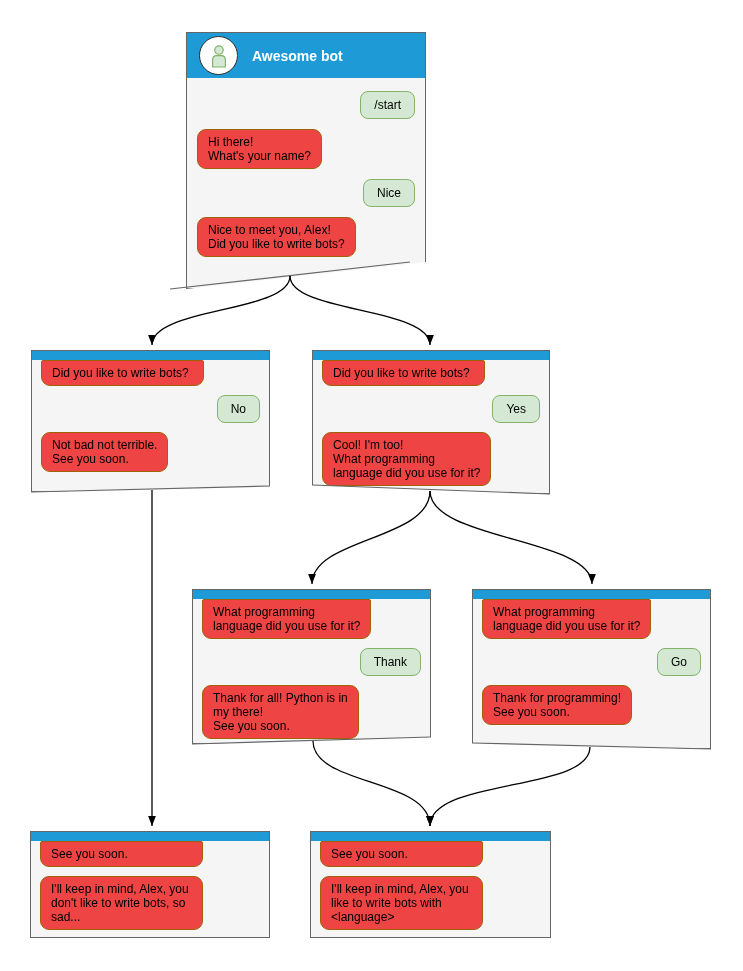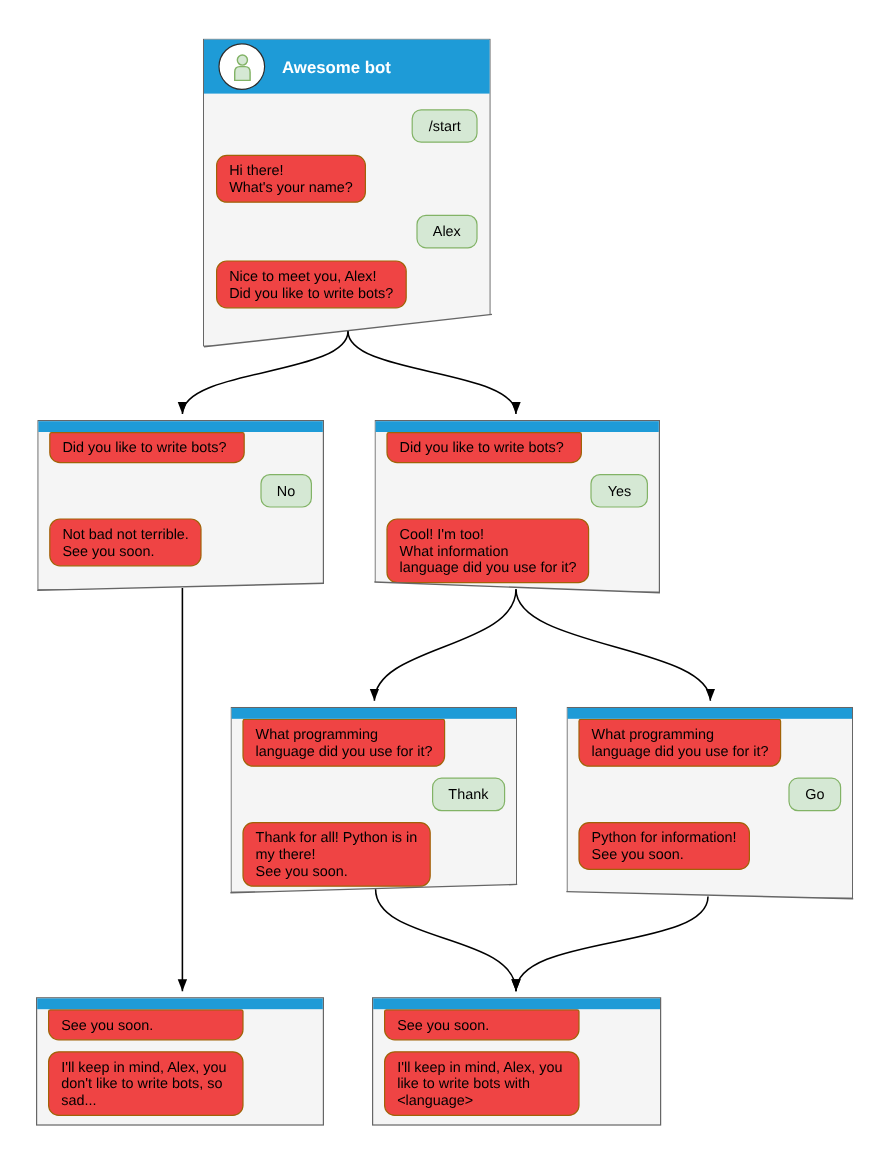--- a/index.html
+++ b/index.html
@@ -19,35 +19,35 @@
   .user{align-self:flex-end;background:#D5E8D4;border:1px solid #82B366;border-radius:8px;padding:6px 13px;}
   .top{border-radius:2px 2px 9px 9px;min-width:163px;}
 
   .overlay{position:absolute;left:0;top:0;z-index:3;pointer-events:none;}
 </style>
 </head>
 <body>
 
 <div class="canvas">
 
-  <div class="win" style="left:169px;top:32px;width:240px;height:257px;clip-path:polygon(0 0,100% 0,100% 230px,0 100%);">
+  <div class="win" style="left:186px;top:32px;width:240px;height:257px;clip-path:polygon(0 0,100% 0,100% 230px,0 100%);">
     <div class="win-header">
       <div class="avatar">
         <svg width="22" height="24" viewBox="0 0 24 26">
           <circle cx="12" cy="6.5" r="4.6" fill="#D5E8D4" stroke="#82B366" stroke-width="1.3"></circle>
           <path d="M5,25 L5,17.5 Q5,12.5 9.5,12.5 L14.5,12.5 Q19,12.5 19,17.5 L19,25 Z" fill="#D5E8D4" stroke="#82B366" stroke-width="1.3"></path>
         </svg>
       </div>
       <span class="title">Awesome bot</span>
     </div>
     <div class="body">
       <div class="bub user">/start</div>
       <div class="bub bot">Hi there!
 What's your name?</div>
-      <div class="bub user">Alex</div>
+      <div class="bub user">Nice</div>
       <div class="bub bot">Nice to meet you, Alex!
 Did you like to write bots?</div>
     </div>
   </div>
 
   <div class="win" style="left:31px;top:350px;width:239px;height:142px;clip-path:polygon(0 0,100% 0,100% 136px,0 100%);">
     <div class="strip"></div>
     <div class="body">
       <div class="bub bot top">Did you like to write bots?</div>
       <div class="bub user">No</div>
@@ -55,21 +55,21 @@
 See you soon.</div>
     </div>
   </div>
 
   <div class="win" style="left:312px;top:350px;width:238px;height:144px;clip-path:polygon(0 0,100% 0,100% 100%,0 135px);">
     <div class="strip"></div>
     <div class="body">
       <div class="bub bot top">Did you like to write bots?</div>
       <div class="bub user">Yes</div>
       <div class="bub bot">Cool! I'm too!
-What information
+What programming
 language did you use for it?</div>
     </div>
   </div>
 
   <div class="win" style="left:192px;top:589px;width:239px;height:155px;clip-path:polygon(0 0,100% 0,100% 148px,0 100%);">
     <div class="strip"></div>
     <div class="body">
       <div class="bub bot top">What programming
 language did you use for it?</div>
       <div class="bub user">Thank</div>
@@ -78,21 +78,21 @@
 See you soon.</div>
     </div>
   </div>
 
   <div class="win" style="left:472px;top:589px;width:239px;height:160px;clip-path:polygon(0 0,100% 0,100% 100%,0 154px);">
     <div class="strip"></div>
     <div class="body">
       <div class="bub bot top">What programming
 language did you use for it?</div>
       <div class="bub user">Go</div>
-      <div class="bub bot">Python for information!
+      <div class="bub bot">Thank for programming!
 See you soon.</div>
     </div>
   </div>
 
   <div class="win" style="left:30px;top:831px;width:240px;height:107px;">
     <div class="strip"></div>
     <div class="body">
       <div class="bub bot top">See you soon.</div>
       <div class="bub bot" style="min-width:163px;">I'll keep in mind, Alex, you
 don't like to write bots, so

